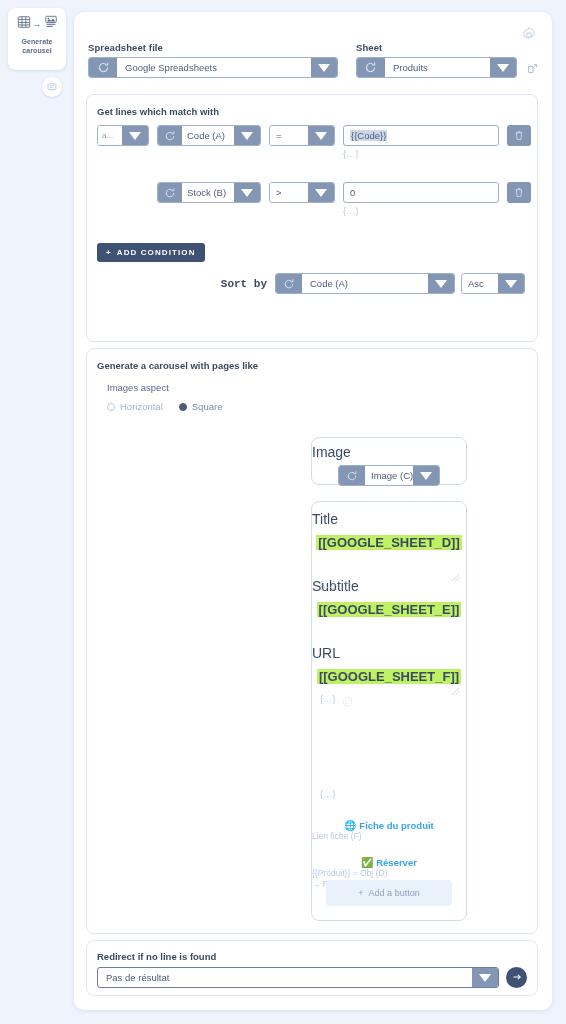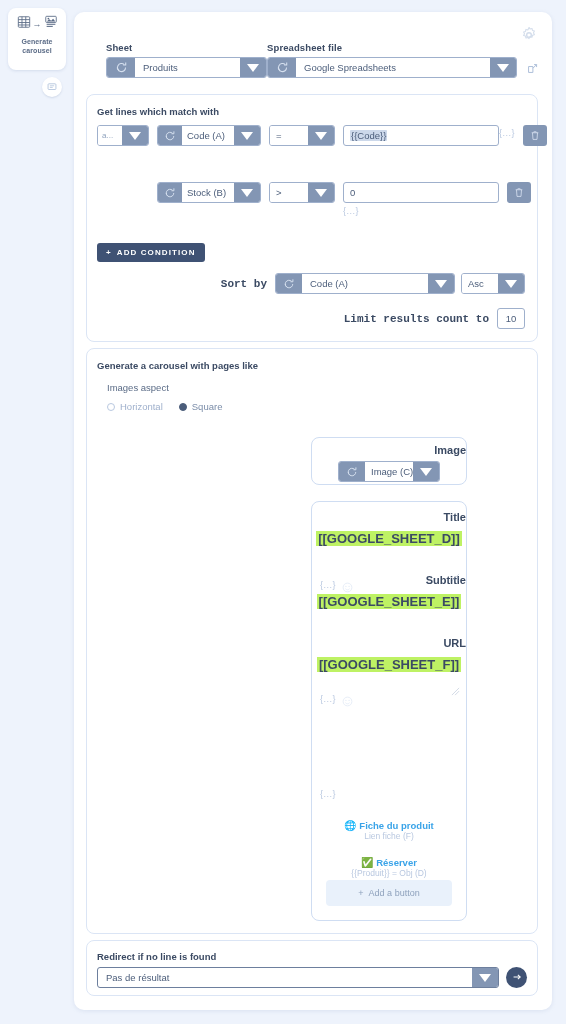--- a/index.html
+++ b/index.html
@@ -183,43 +183,43 @@
   .radio.on .txt { color: #7b8da9; }
   .sub-label { font-size: 9.5px; color: #5a6b86; }
 
   
   .card {
     border: 1px solid #cfddf2;
     border-radius: 8px;
     background: #fff;
   }
   .card-cap {
-    text-align: right;
-    font-size: 11px; font-weight: bold; color: #3b4a63;
+    text-align: left;
+    font-size: 14px; font-weight: normal; color: #3b4a63;
   }
   .big-token {
     text-align: center;
     font-size: 13px; font-weight: bold;
     color: #3b4a63;
   }
   .big-token span { background: #bef264; padding: 0 2px; }
   .resize {
     position: absolute; right: 6px;
     width: 9px; height: 9px;
     opacity: .45;
   }
   .meta-row { display: flex; align-items: center; gap: 6px; }
   .smiley { width: 11px; height: 11px; opacity: .5; }
 
   .link-btn-title {
     text-align: center; font-size: 9.5px; font-weight: bold;
     color: #39a3e8;
   }
   .link-btn-sub {
-    text-align: center; font-size: 8.5px; color: #b9c8e0; line-height: 11px;
+    text-align: left; font-size: 8.5px; color: #b9c8e0; line-height: 11px;
   }
   .emoji { font-size: 10px; }
 
   .addbtn {
     background: #e9f1fb;
     border-radius: 4px;
     height: 26px;
     display: flex; align-items: center; justify-content: center;
     gap: 5px;
     font-size: 9px; color: #8fa2bd;
@@ -300,54 +300,54 @@
     <div class="gear">
       <span>
         <svg width="18" height="18" viewBox="0 0 20 20">
           <path d="M10 6.6a3.4 3.4 0 1 0 0 6.8 3.4 3.4 0 0 0 0-6.8zm0 5.2a1.8 1.8 0 1 1 0-3.6 1.8 1.8 0 0 1 0 3.6z" fill="#a9bcd8"></path>
           <path d="M10 1.6l1.3 1.8 2.1-.6.5 2.2 2.1.6-1 2 1 2-2.1.6-.5 2.2-2.1-.6L10 14l-1.3-1.2-2.1.6-.5-2.2-2.1-.6 1-2-1-2 2.1-.6.5-2.2 2.1.6L10 1.6z" fill="none" stroke="#a9bcd8" stroke-width="1.2" stroke-linejoin="round"></path>
         </svg>
       </span>
     </div>
 
     <div class="hdr-row">
+      <div class="field-col" style="width:253px;">
+        <div class="field-label">Spreadsheet file</div>
+        <div class="sel">
+          <div class="refresh">
+            <svg width="13" height="13" viewBox="0 0 16 16">
+              <path d="M13 8a5 5 0 1 1-1.6-3.6" fill="none" stroke="#d6e0ef" stroke-width="1.3"></path>
+              <path d="M13.2 1.8v3.2h-3.2" fill="none" stroke="#d6e0ef" stroke-width="1.3"></path>
+              <path d="M3 8a5 5 0 0 0 1.6 3.6" fill="none" stroke="#d6e0ef" stroke-width="1.3"></path>
+            </svg>
+          </div>
+          <div class="val">Google Spreadsheets</div>
+          <div class="caret">
+            <div class="caret-tri"></div>
+          </div>
+        </div>
+      </div>
+
       <div class="field-col" style="width:163px;margin-left:18px;">
         <div class="field-label">Sheet</div>
         <div class="sel">
           <div class="refresh">
             <svg width="13" height="13" viewBox="0 0 16 16">
               <path d="M13 8a5 5 0 1 1-1.6-3.6" fill="none" stroke="#d6e0ef" stroke-width="1.3"></path>
               <path d="M13.2 1.8v3.2h-3.2" fill="none" stroke="#d6e0ef" stroke-width="1.3"></path>
               <path d="M3 8a5 5 0 0 0 1.6 3.6" fill="none" stroke="#d6e0ef" stroke-width="1.3"></path>
             </svg>
           </div>
           <div class="val">Produits</div>
           <div class="caret">
             <div class="caret-tri"></div>
           </div>
         </div>
       </div>
 
-      <div class="field-col" style="width:253px;">
-        <div class="field-label">Spreadsheet file</div>
-        <div class="sel">
-          <div class="refresh">
-            <svg width="13" height="13" viewBox="0 0 16 16">
-              <path d="M13 8a5 5 0 1 1-1.6-3.6" fill="none" stroke="#d6e0ef" stroke-width="1.3"></path>
-              <path d="M13.2 1.8v3.2h-3.2" fill="none" stroke="#d6e0ef" stroke-width="1.3"></path>
-              <path d="M3 8a5 5 0 0 0 1.6 3.6" fill="none" stroke="#d6e0ef" stroke-width="1.3"></path>
-            </svg>
-          </div>
-          <div class="val">Google Spreadsheets</div>
-          <div class="caret">
-            <div class="caret-tri"></div>
-          </div>
-        </div>
-      </div>
-
       <div style="margin-left:10px;margin-top:18px;">
         <span>
           <svg width="11" height="11" viewBox="0 0 14 14">
             <path d="M2 4.5h5.5V12H2z" fill="none" stroke="#a9bcd8" stroke-width="1.2"></path>
             <path d="M9 2h3.2v3.2" fill="none" stroke="#a9bcd8" stroke-width="1.2"></path>
             <line x1="12.2" y1="2" x2="7.6" y2="6.6" stroke="#a9bcd8" stroke-width="1.2"></line>
           </svg>
         </span>
       </div>
     </div>
@@ -378,21 +378,21 @@
             </div>
         </div>
 
         <div class="sel nosync" style="width:66px;margin-left:8px;">
           <div class="val" style="padding:0 6px;">=</div>
           <div class="caret">
               <div class="caret-tri"></div>
             </div>
         </div>
 
-        <div style="margin-left:8px;display:flex;flex-direction:row;">
+        <div style="margin-left:8px;display:flex;flex-direction:column;">
           <div class="tin" style="width:156px;">
             <span class="hl">{{Code}}</span>
           </div>
           <div class="dots">{...}</div>
         </div>
 
         <div class="trash" style="margin-left:8px;">
           <span>
             <svg width="10" height="11" viewBox="0 0 12 13">
               <path d="M2 3.2h8M4.6 3.2V2h2.8v1.2M3 3.2l.6 8h4.8l.6-8" fill="none" stroke="#d6e0ef" stroke-width="1"></path>
@@ -462,26 +462,20 @@
             </div>
         </div>
         <div class="sel nosync" style="width:64px;margin-left:6px;">
           <div class="val" style="padding:0 6px;">Asc</div>
           <div class="caret">
               <div class="caret-tri"></div>
             </div>
         </div>
       </div>
 
-      <div style="position:absolute;right:12px;top:213px;display:flex;align-items:center;">
-        <div class="lbl-bold" style="margin-right:8px;">Limit results count to</div>
-        <div class="numin">
-          <span>10</span>
-        </div>
-      </div>
     </div>
 
     <div class="box" style="left:12px; top:336px; width:452px; height:586px;">
 
       <div class="box-title" style="position:absolute;left:10px;top:11px;">Generate a carousel with pages like</div>
 
       <div class="sub-label" style="position:absolute;left:20px;top:33px;">Images aspect</div>
 
       <div class="radio-row" style="position:absolute;left:20px;top:52px;">
         <div class="radio">

